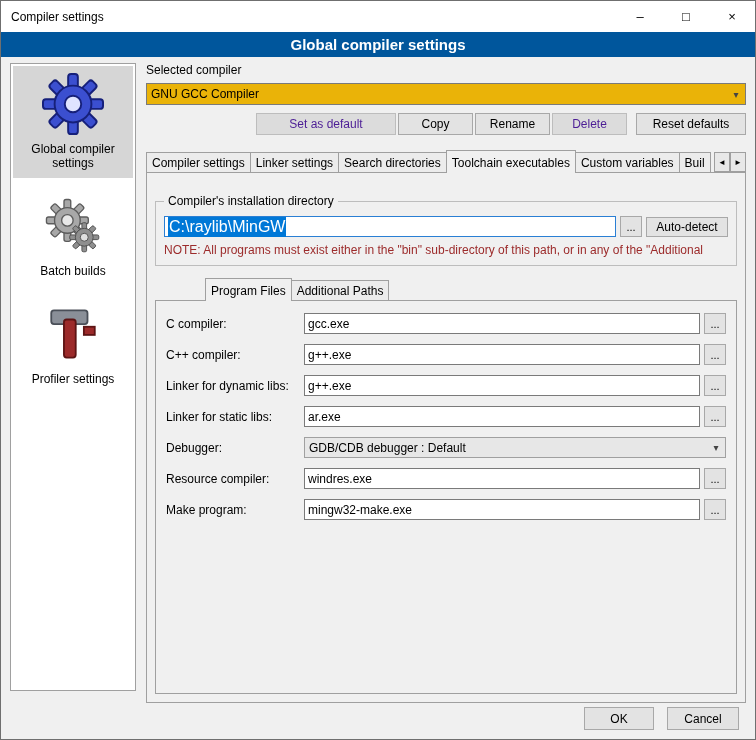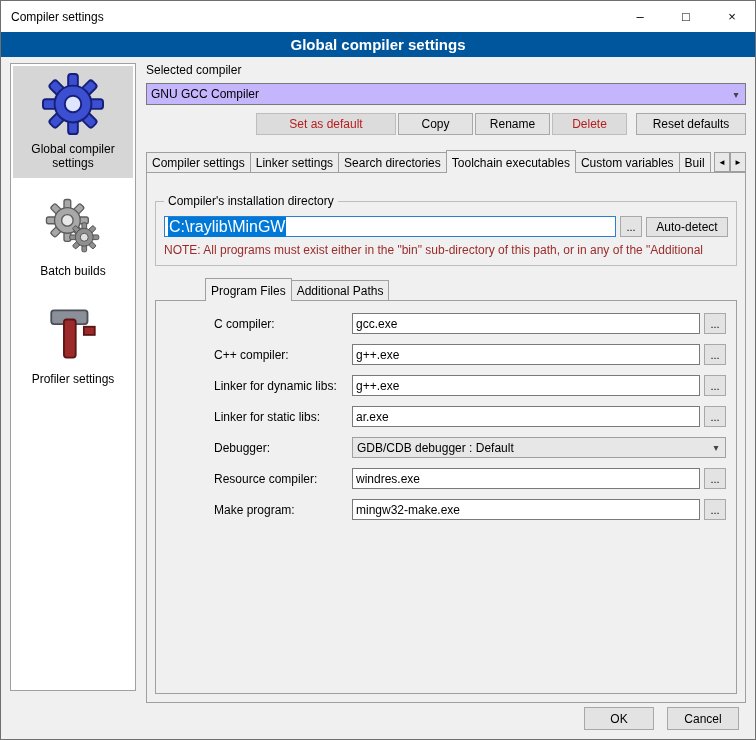--- a/index.html
+++ b/index.html
@@ -25,30 +25,30 @@
   .side-item { display:flex; flex-direction:column; align-items:center; text-align:center;
                padding:6px 3px 8px; margin:0 2px 10px; }
   .side-item.selected { background:#d6d6d6; }
   .side-item .icon { width:64px; height:64px; display:flex; align-items:center; justify-content:center; }
   .side-label { margin-top:6px; line-height:14px; }
 
   
   .main { position:absolute; left:145px; top:62px; width:600px; height:640px;
           display:flex; flex-direction:column; }
   .sc-label { height:16px; margin-bottom:4px; }
-  .combo { height:22px; border:1px solid #7a7a7a; background:#c4b5fd; display:flex;
+  .combo { height:22px; border:1px solid #7a7a7a; background:#eab308; display:flex;
            align-items:center; padding-left:4px; }
   .combo .combo-text { flex:1; white-space:nowrap; overflow:hidden; }
   .combo .combo-arrow { width:18px; text-align:center; font-size:10px; color:#444; }
   .combo.gray { background:#e7e7e7; border-color:#a0a0a0; }
 
   .btnrow { display:flex; margin-top:8px; height:22px; }
   .btn { height:22px; background:#e3e3e3; border:1px solid #a8a8a8; font-family:inherit;
          font-size:12px; padding:0 8px; cursor:default; }
-  .btn.disabled { background:#dcdcdc; color:#b91c1c; border-color:#bdbdbd; }
+  .btn.disabled { background:#dcdcdc; color:#4c1d95; border-color:#bdbdbd; }
   .b-setdef { margin-left:110px; width:140px; }
   .b-copy, .b-rename, .b-delete { width:75px; margin-left:2px; }
   .b-reset { margin-left:auto; width:110px; }
 
   
   .tabstrip { display:flex; align-items:flex-end; margin-top:15px; position:relative; z-index:2; }
   .tab { background:#ececec; border:1px solid #9f9f9f; border-bottom:none; height:20px;
          padding:3px 5px 0; white-space:nowrap; cursor:default; }
   .tab + .tab { margin-left:-1px; }
   .tab.active { background:#f0f0f0; height:23px; padding-top:5px; margin-bottom:-1px;
@@ -73,21 +73,21 @@
   .browse { width:22px; height:21px; margin-left:4px; background:#e3e3e3; border:1px solid #a8a8a8;
             font-size:11px; padding:0; cursor:default; flex-shrink:0; }
   .autodetect { width:82px; height:20px; margin-left:4px; }
   .note { margin-top:6px; color:#9c2b2b; white-space:nowrap; overflow:hidden; }
 
   
   .subtabstrip { display:flex; align-items:flex-end; margin:12px 16px 0; position:relative; z-index:2;padding-left:42px; }
   .subpanel { flex:1; border:1px solid #9f9f9f; margin:0 8px 8px; background:#f0f0f0;
               padding:12px 10px; position:relative; z-index:1; }
   .frow { display:flex; align-items:center; margin-bottom:10px; }
-  .flabel { width:138px; flex-shrink:0;margin-left:48px; }
+  .flabel { width:138px; flex-shrink:0; }
   .frow .tb { flex:1; height:21px; border:1px solid #7a7a7a; background:#fff; font-family:inherit;
               font-size:12px; padding:0 3px; min-width:0; }
   .frow .combo { flex:1; height:21px; }
 
   
   .footer { position:absolute; bottom:9px; right:16px; display:flex; gap:13px; }
   .footer .btn { height:23px; }
   .b-ok { width:70px; }
   .b-cancel { width:72px; }
 </style>

